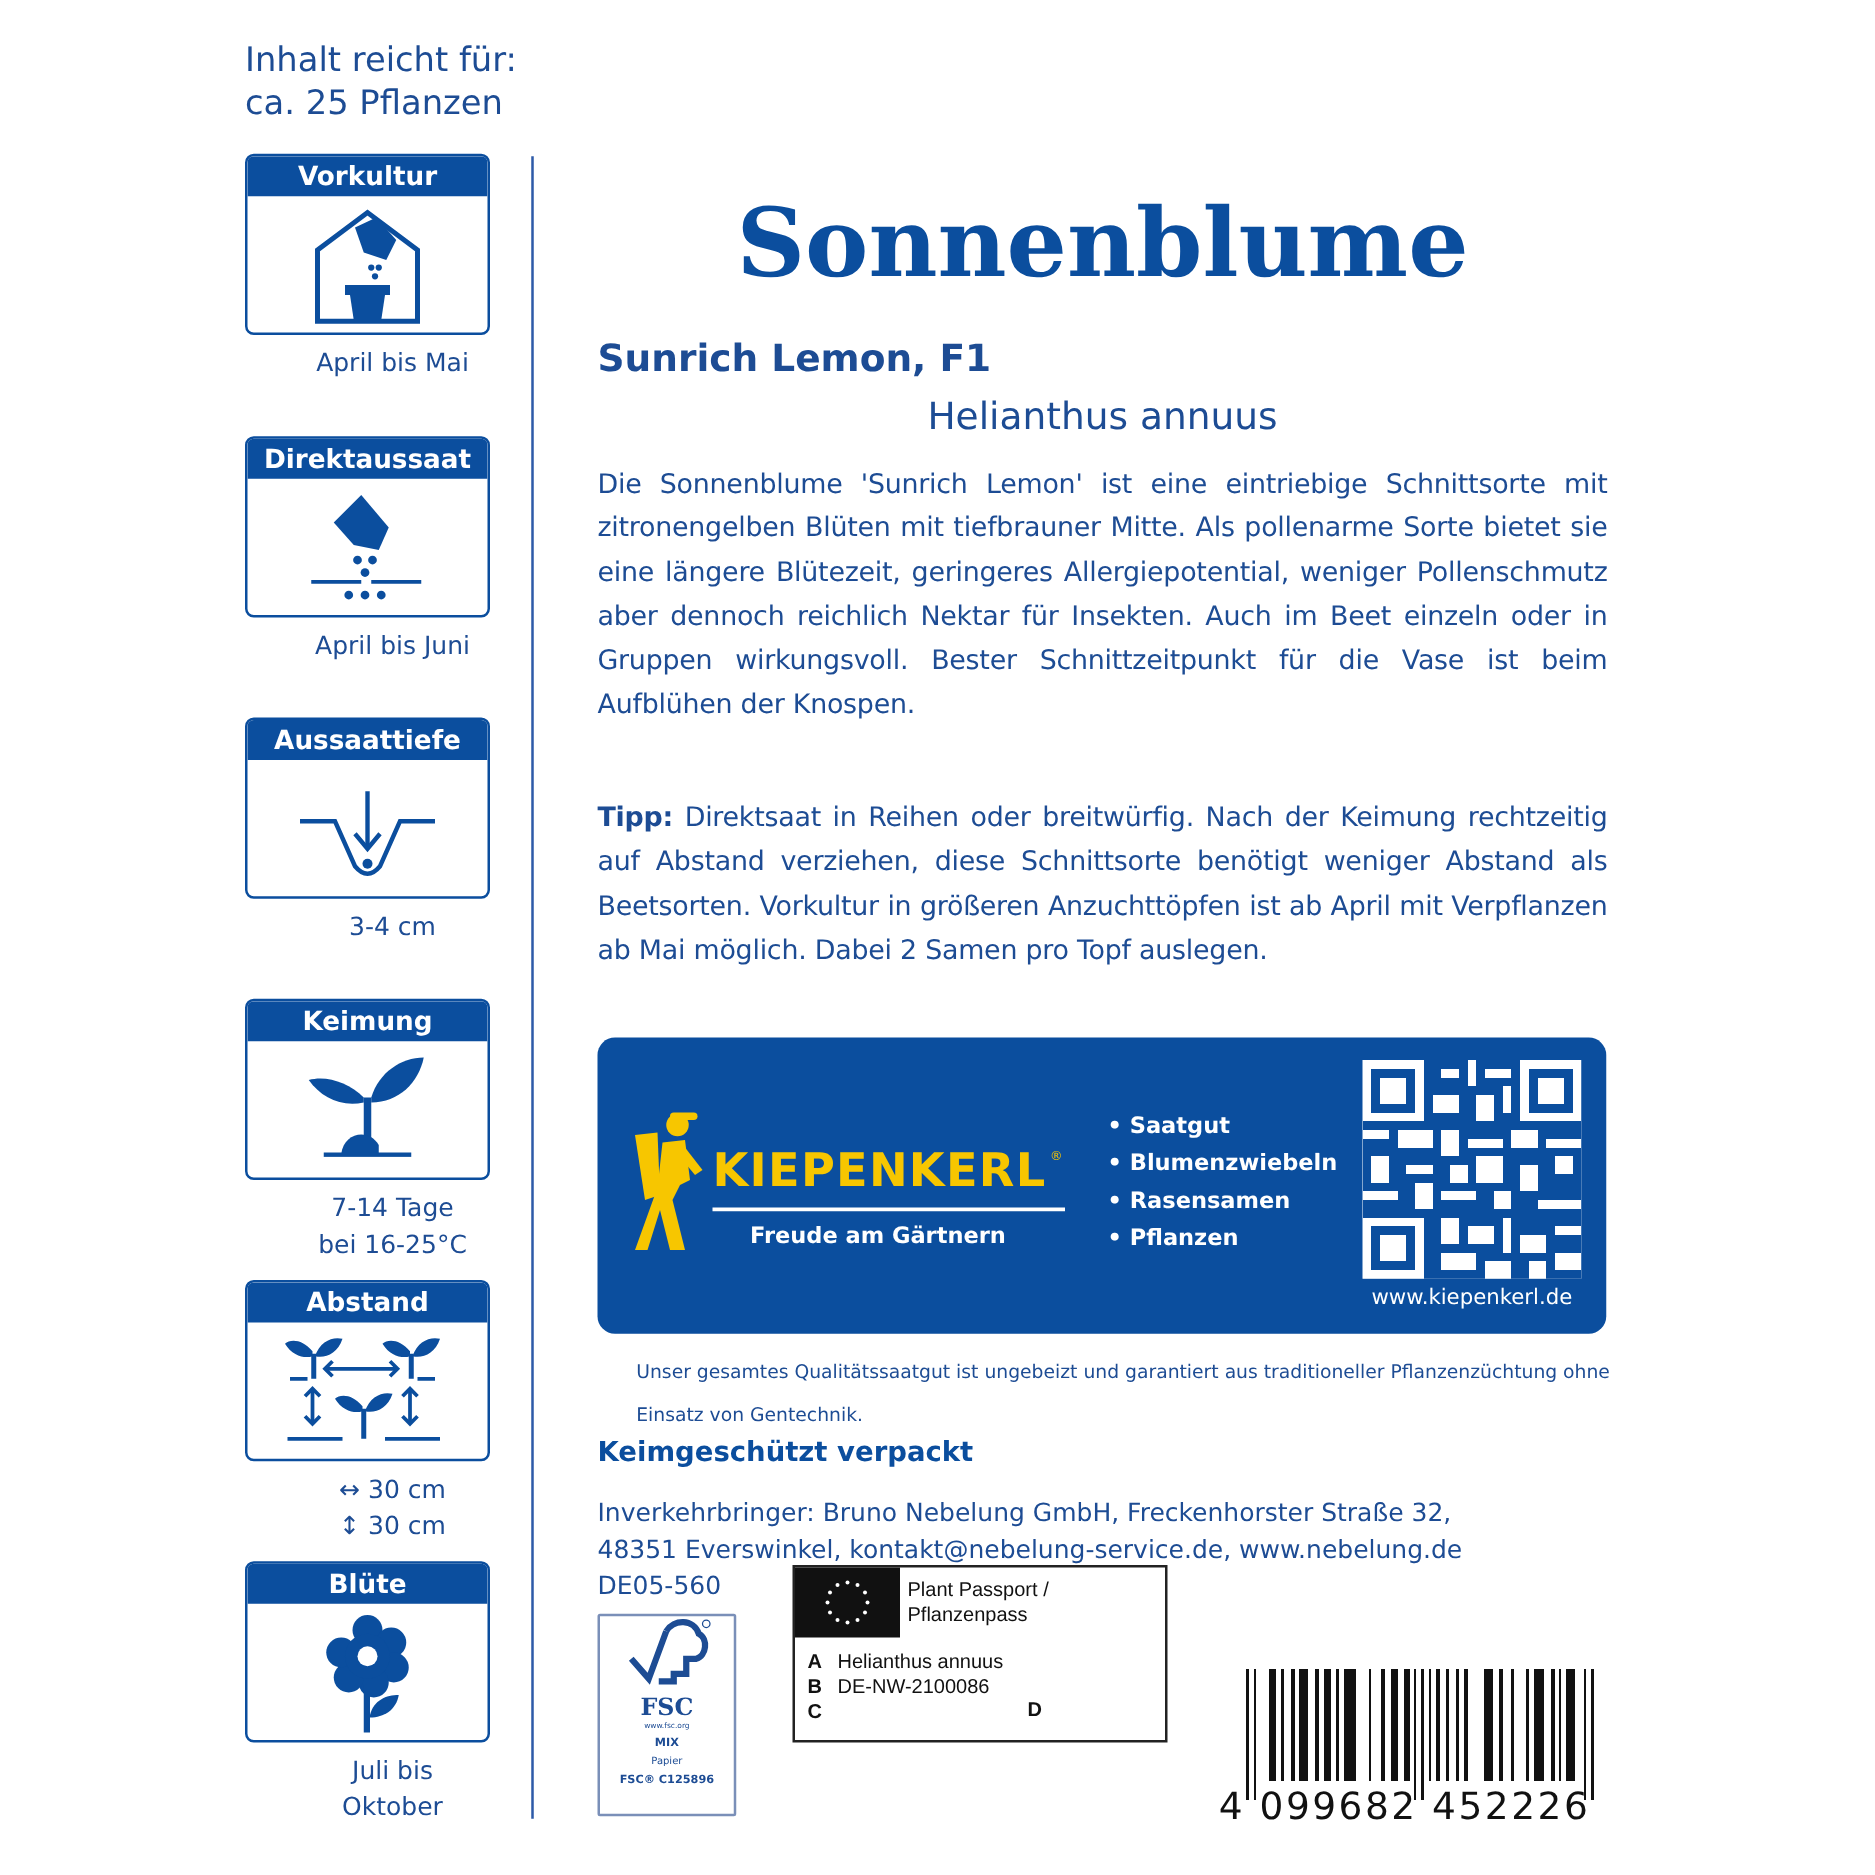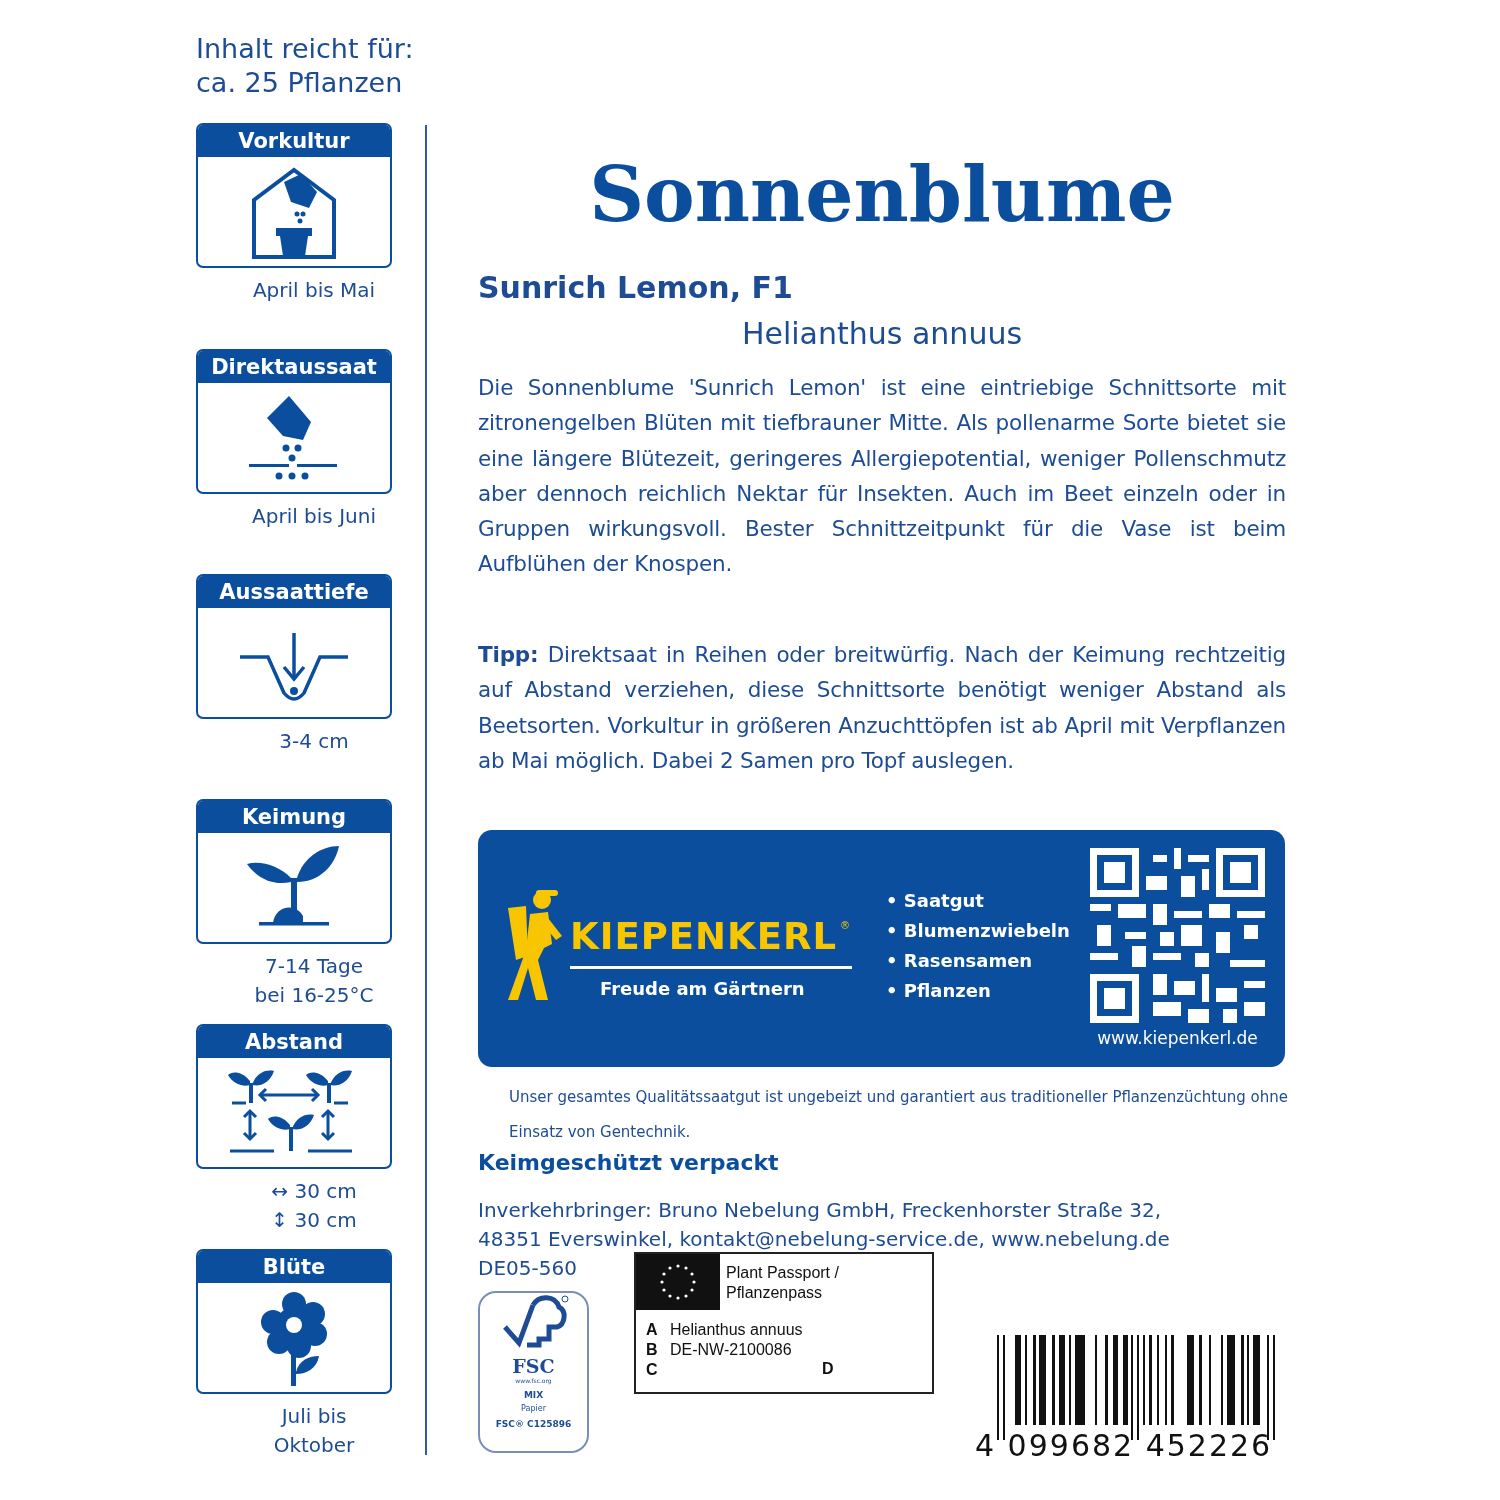--- a/index.html
+++ b/index.html
@@ -34,21 +34,21 @@
   .cat-list { position: absolute; left: 408px; top: 56px; list-style: none; }
   .cat-list li { color: #fff; font-weight: bold; font-size: 18px; line-height: 30px; }
   .cat-list li::before { content: "• "; }
   .qr { position: absolute; left: 612px; top: 18px; width: 175px; height: 175px; background: #fff; }
   .url { position: absolute; left: 612px; top: 198px; width: 175px; text-align: center; color: #fff; font-size: 17px; }
 
   .quality { position: absolute; left: 478px; top: 1080px; width: 810px; font-size: 15px; line-height: 35px; color: #1d4c94; margin-left: 31px; }
   .packed { position: absolute; left: 478px; top: 1150px; font-size: 22px; font-weight: bold; color: #0b4e9e; }
   .address { position: absolute; left: 478px; top: 1196px; width: 810px; font-size: 20px; line-height: 29px; color: #1d4c94; }
 
-  .fsc { position: absolute; left: 478px; top: 1291px; width: 111px; height: 162px; border: 2px solid #7a8fb8; border-radius: 18px; text-align: center; color: #1d4c94; }
+  .fsc { position: absolute; left: 478px; top: 1291px; width: 111px; height: 162px; border: 2px solid #7a8fb8; border-radius: 2px; text-align: center; color: #1d4c94; }
   .fsc-word { font-family: "DejaVu Serif", serif; font-weight: bold; font-size: 19px; margin-top: 0px; }
   .fsc-url { font-size: 6px; }
   .fsc-mix { font-weight: bold; font-size: 9px; margin-top: 6px; text-align: center; }
   .fsc-paper { font-size: 8px; margin-top: 4px; }
   .fsc-code { font-weight: bold; font-size: 9px; margin-top: 6px; }
 
   .passport { position: absolute; left: 634px; top: 1252px; width: 300px; height: 142px; border: 2px solid #222; font-family: "Liberation Sans", sans-serif; color: #111; }
   .eu-flag { position: absolute; left: 0; top: 0; width: 84px; height: 56px; background: #111; }
   .pp-title { position: absolute; left: 90px; top: 9px; font-size: 16px; line-height: 20px; }
   .pp-rows { position: absolute; left: 10px; top: 66px; font-size: 16px; line-height: 20px; }

